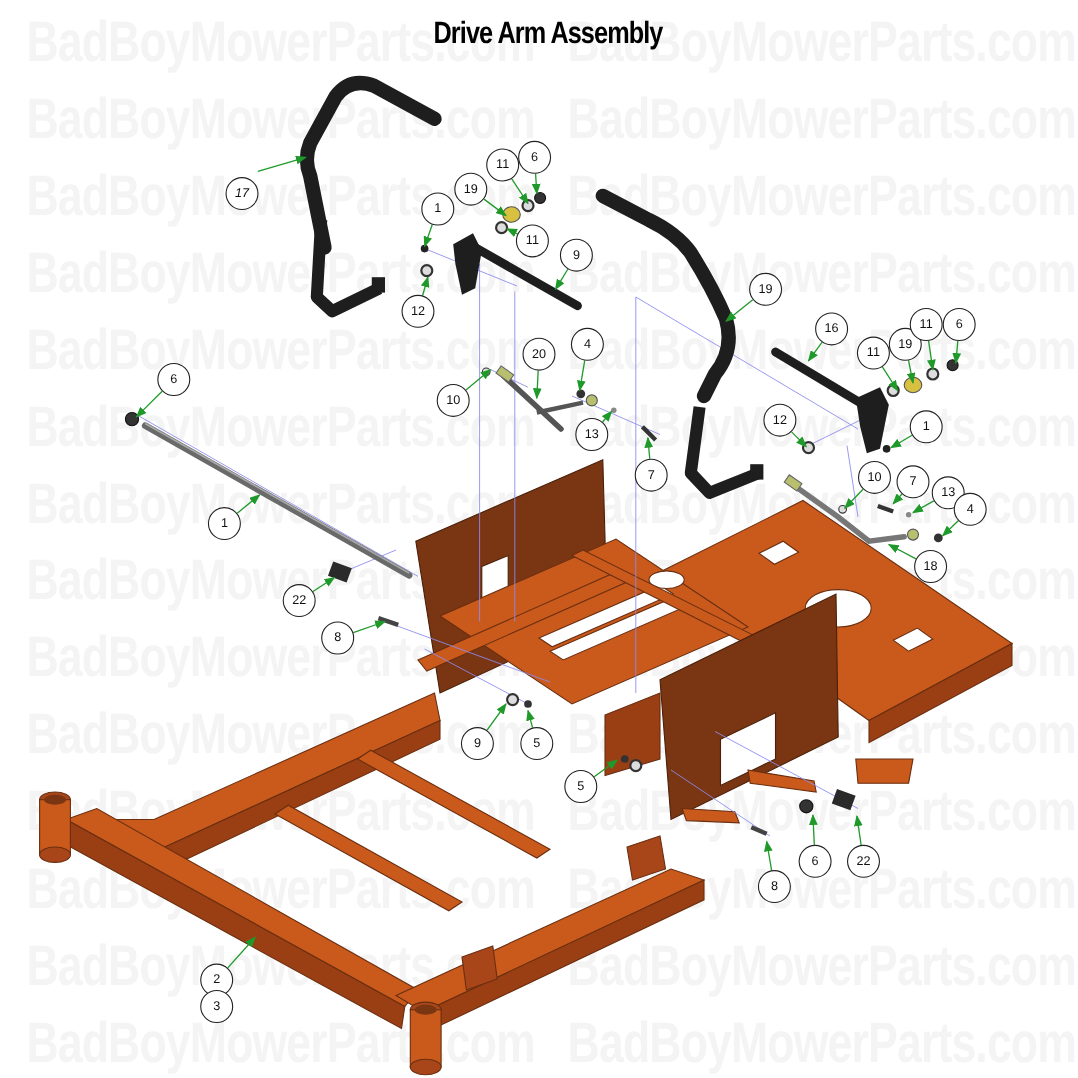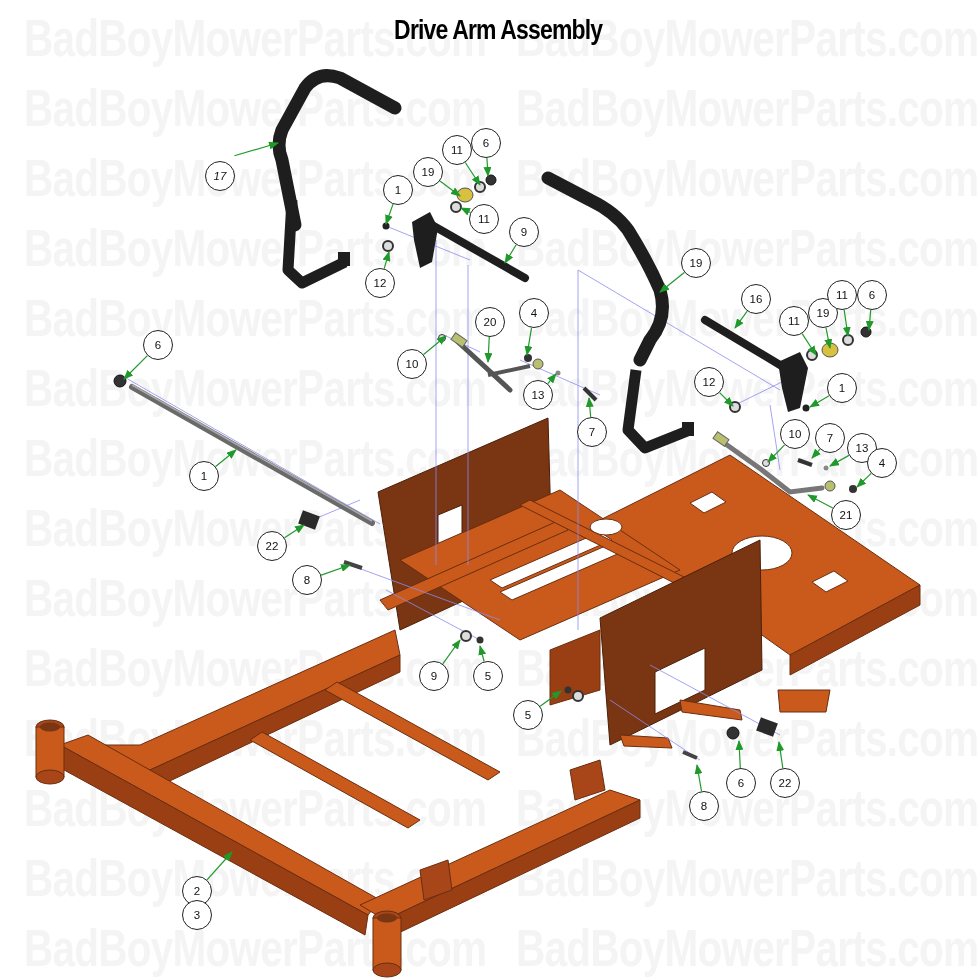--- a/index.html
+++ b/index.html
@@ -329,21 +329,21 @@
     <div class="callout" style="left: 830px; top: 438px;">
         <span>7</span>
       </div>
     <div class="callout" style="left: 862px; top: 448px;">
         <span>13</span>
       </div>
     <div class="callout" style="left: 882px; top: 463px;">
         <span>4</span>
       </div>
     <div class="callout" style="left: 846px; top: 515px;">
-        <span>21</span>
+        <span>18</span>
       </div>
     <div class="callout" style="left: 158px; top: 345px;">
         <span>6</span>
       </div>
     <div class="callout" style="left: 204px; top: 476px;">
         <span>1</span>
       </div>
     <div class="callout" style="left: 272px; top: 546px;">
         <span>22</span>
       </div>

